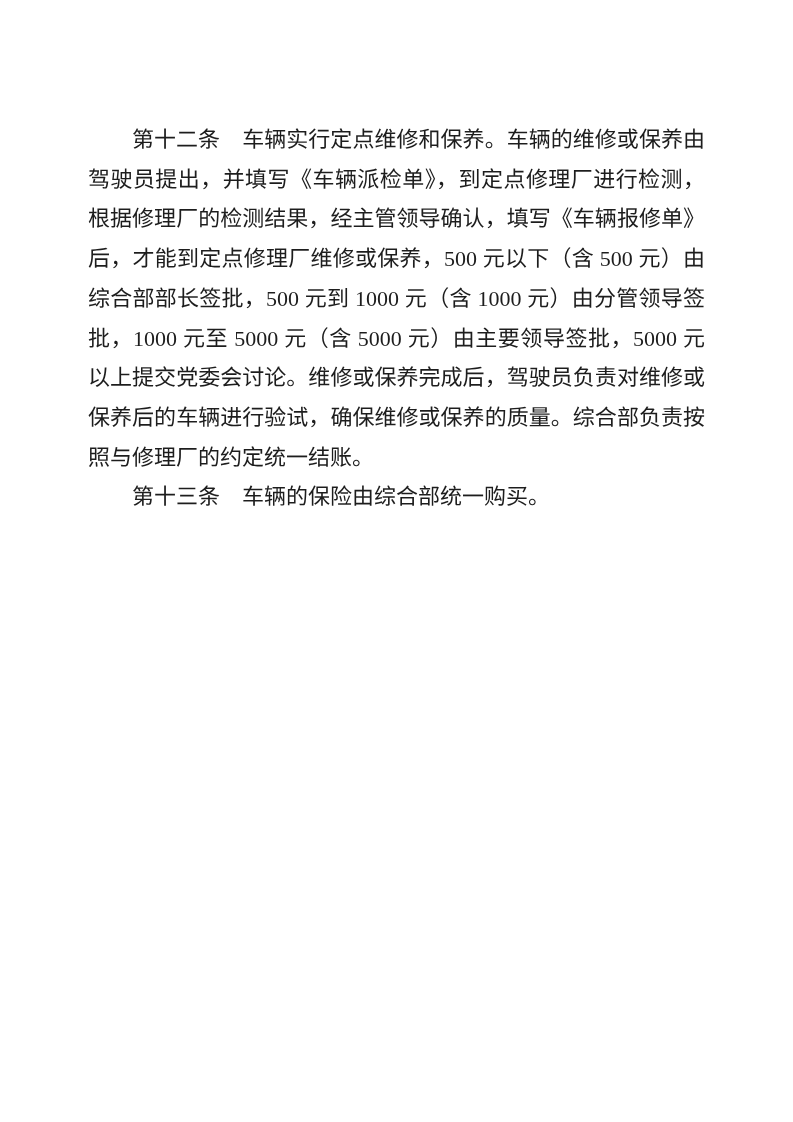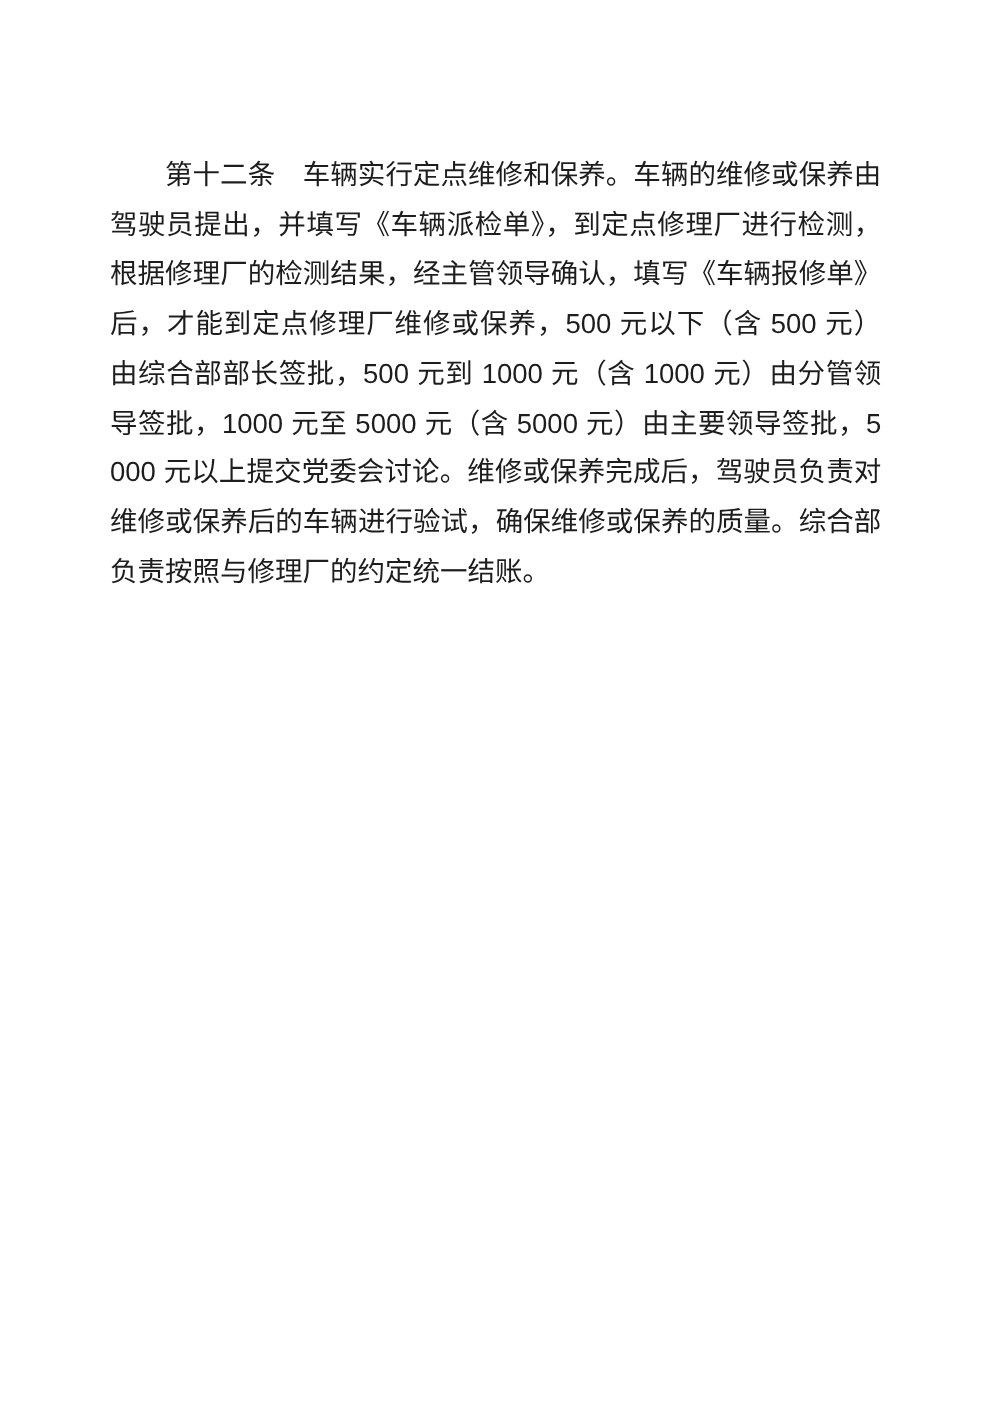--- a/index.html
+++ b/index.html
@@ -8,21 +8,21 @@
     padding: 0;
     background: #e8e8e8;
   }
   .page {
     position: relative;
     width: 793px;
     height: 1122px;
     margin: 0 auto;
     background: #ffffff;
     overflow: hidden;
-    font-family: Liberation Sans, sans-serif;
+    font-family: Liberation Serif, serif;
   }
   .doc-body {
     position: absolute;
     top: 120px;
     left: 88px;
     width: 617px;
   }
   .doc-body p {
     margin: 0;
     padding: 0;
@@ -35,14 +35,15 @@
     word-break: break-all;
     font-kerning: none;
   }
 </style>
 </head>
 <body>
 
 <div class="page">
   <div class="doc-body">
     <p>第十二条　车辆实行定点维修和保养。车辆的维修或保养由驾驶员提出，并填写《车辆派检单》，到定点修理厂进行检测，根据修理厂的检测结果，经主管领导确认，填写《车辆报修单》后，才能到定点修理厂维修或保养，500 元以下（含 500 元）由综合部部长签批，500 元到 1000 元（含 1000 元）由分管领导签批，1000 元至 5000 元（含 5000 元）由主要领导签批，5000 元以上提交党委会讨论。维修或保养完成后，驾驶员负责对维修或保养后的车辆进行验试，确保维修或保养的质量。综合部负责按照与修理厂的约定统一结账。</p>
+    <p>第十三条　车辆的保险由综合部统一购买。</p>
   </div>
 </div>
 
 </body></html>

